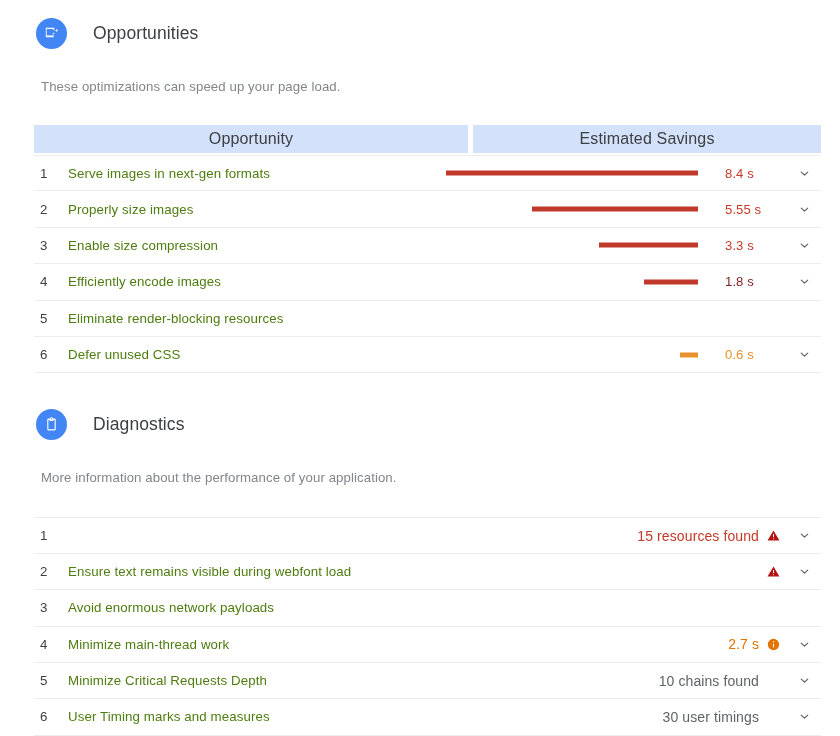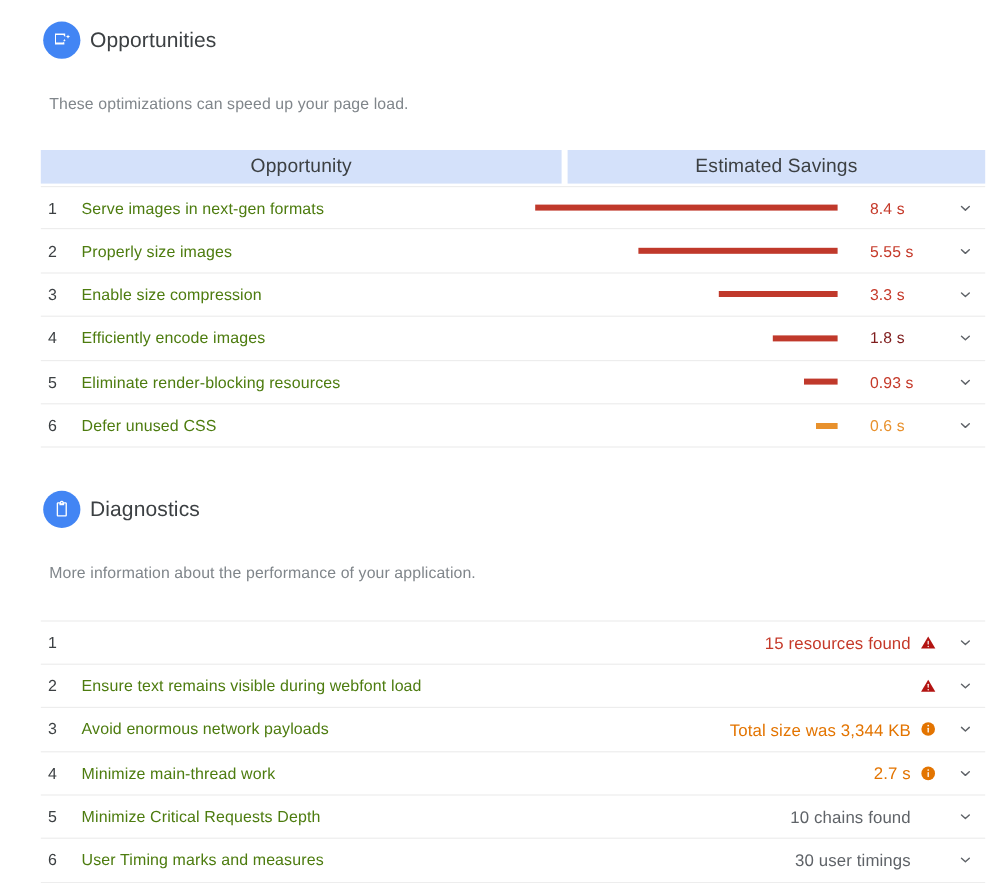--- a/index.html
+++ b/index.html
@@ -17,21 +17,21 @@
     width: 840px;
     height: 736px;
     overflow: hidden;
     padding: 0;
   }
 
   
   .section-header {
     display: flex;
     align-items: center;
-    gap: 8px;
+    gap: 26px;
     padding-left: 36px;
   }
   .section-icon {
     width: 31px;
     height: 31px;
     border-radius: 50%;
     background: #4285f4;
     display: flex;
     align-items: center;
     justify-content: center;
@@ -242,31 +242,20 @@
             <span class="chevron">
               <svg width="13" height="13" viewBox="0 0 24 24">
                 <path fill="none" stroke="#5f6368" stroke-width="2.2" stroke-linecap="round" stroke-linejoin="round" d="M6 9.5l6 5.5 6-5.5"></path>
               </svg>
             </span>
           </span>
         </div>
         <div class="row">
           <span class="row-num">5</span>
           <span class="row-title">Eliminate render-blocking resources</span>
-          <span class="row-right">
-            <span class="bar-area">
-              <span class="bar" style="width:27.900000000000002px;background:#c0392b;"></span>
-            </span>
-            <span class="savings-val" style="color:#c53929;">0.93 s</span>
-            <span class="chevron">
-              <svg width="13" height="13" viewBox="0 0 24 24">
-                <path fill="none" stroke="#5f6368" stroke-width="2.2" stroke-linecap="round" stroke-linejoin="round" d="M6 9.5l6 5.5 6-5.5"></path>
-              </svg>
-            </span>
-          </span>
         </div>
         <div class="row">
           <span class="row-num">6</span>
           <span class="row-title">Defer unused CSS</span>
           <span class="row-right">
             <span class="bar-area">
               <span class="bar" style="width:18px;background:#e8912d;"></span>
             </span>
             <span class="savings-val" style="color:#e8912d;">0.6 s</span>
             <span class="chevron">
@@ -328,56 +317,41 @@
             <span class="chevron">
               <svg width="13" height="13" viewBox="0 0 24 24">
                 <path fill="none" stroke="#5f6368" stroke-width="2.2" stroke-linecap="round" stroke-linejoin="round" d="M6 9.5l6 5.5 6-5.5"></path>
               </svg>
             </span>
           </span>
         </div>
         <div class="row">
           <span class="row-num">3</span>
           <span class="row-title">Avoid enormous network payloads</span>
-          <span class="row-right">
-            <span class="diag-value" style="color:#e37400;">Total size was 3,344 KB</span>
+        </div>
+        <div class="row">
+          <span class="row-num">4</span>
+          <span class="row-title">Minimize main-thread work</span>
+          <span class="row-right">
+            <span class="diag-value" style="color:#e37400;">2.7 s</span>
             <span class="status-icon">
               <svg width="13" height="13" viewBox="0 0 24 24">
                 <circle cx="12" cy="12" r="10.5" fill="#e37400"></circle>
                 <rect x="11" y="10" width="2" height="7.5" fill="#fff" rx=".9"></rect>
                 <circle cx="12" cy="6.8" r="1.3" fill="#fff"></circle>
               </svg>
             </span>
             <span class="chevron">
               <svg width="13" height="13" viewBox="0 0 24 24">
                 <path fill="none" stroke="#5f6368" stroke-width="2.2" stroke-linecap="round" stroke-linejoin="round" d="M6 9.5l6 5.5 6-5.5"></path>
               </svg>
             </span>
           </span>
         </div>
         <div class="row">
-          <span class="row-num">4</span>
-          <span class="row-title">Minimize main-thread work</span>
-          <span class="row-right">
-            <span class="diag-value" style="color:#e37400;">2.7 s</span>
-            <span class="status-icon">
-              <svg width="13" height="13" viewBox="0 0 24 24">
-                <circle cx="12" cy="12" r="10.5" fill="#e37400"></circle>
-                <rect x="11" y="10" width="2" height="7.5" fill="#fff" rx=".9"></rect>
-                <circle cx="12" cy="6.8" r="1.3" fill="#fff"></circle>
-              </svg>
-            </span>
-            <span class="chevron">
-              <svg width="13" height="13" viewBox="0 0 24 24">
-                <path fill="none" stroke="#5f6368" stroke-width="2.2" stroke-linecap="round" stroke-linejoin="round" d="M6 9.5l6 5.5 6-5.5"></path>
-              </svg>
-            </span>
-          </span>
-        </div>
-        <div class="row">
           <span class="row-num">5</span>
           <span class="row-title">Minimize Critical Requests Depth</span>
           <span class="row-right">
             <span class="diag-value" style="color:#5f6368;">10 chains found</span>
             <span class="status-icon"></span>
             <span class="chevron">
               <svg width="13" height="13" viewBox="0 0 24 24">
                 <path fill="none" stroke="#5f6368" stroke-width="2.2" stroke-linecap="round" stroke-linejoin="round" d="M6 9.5l6 5.5 6-5.5"></path>
               </svg>
             </span>

